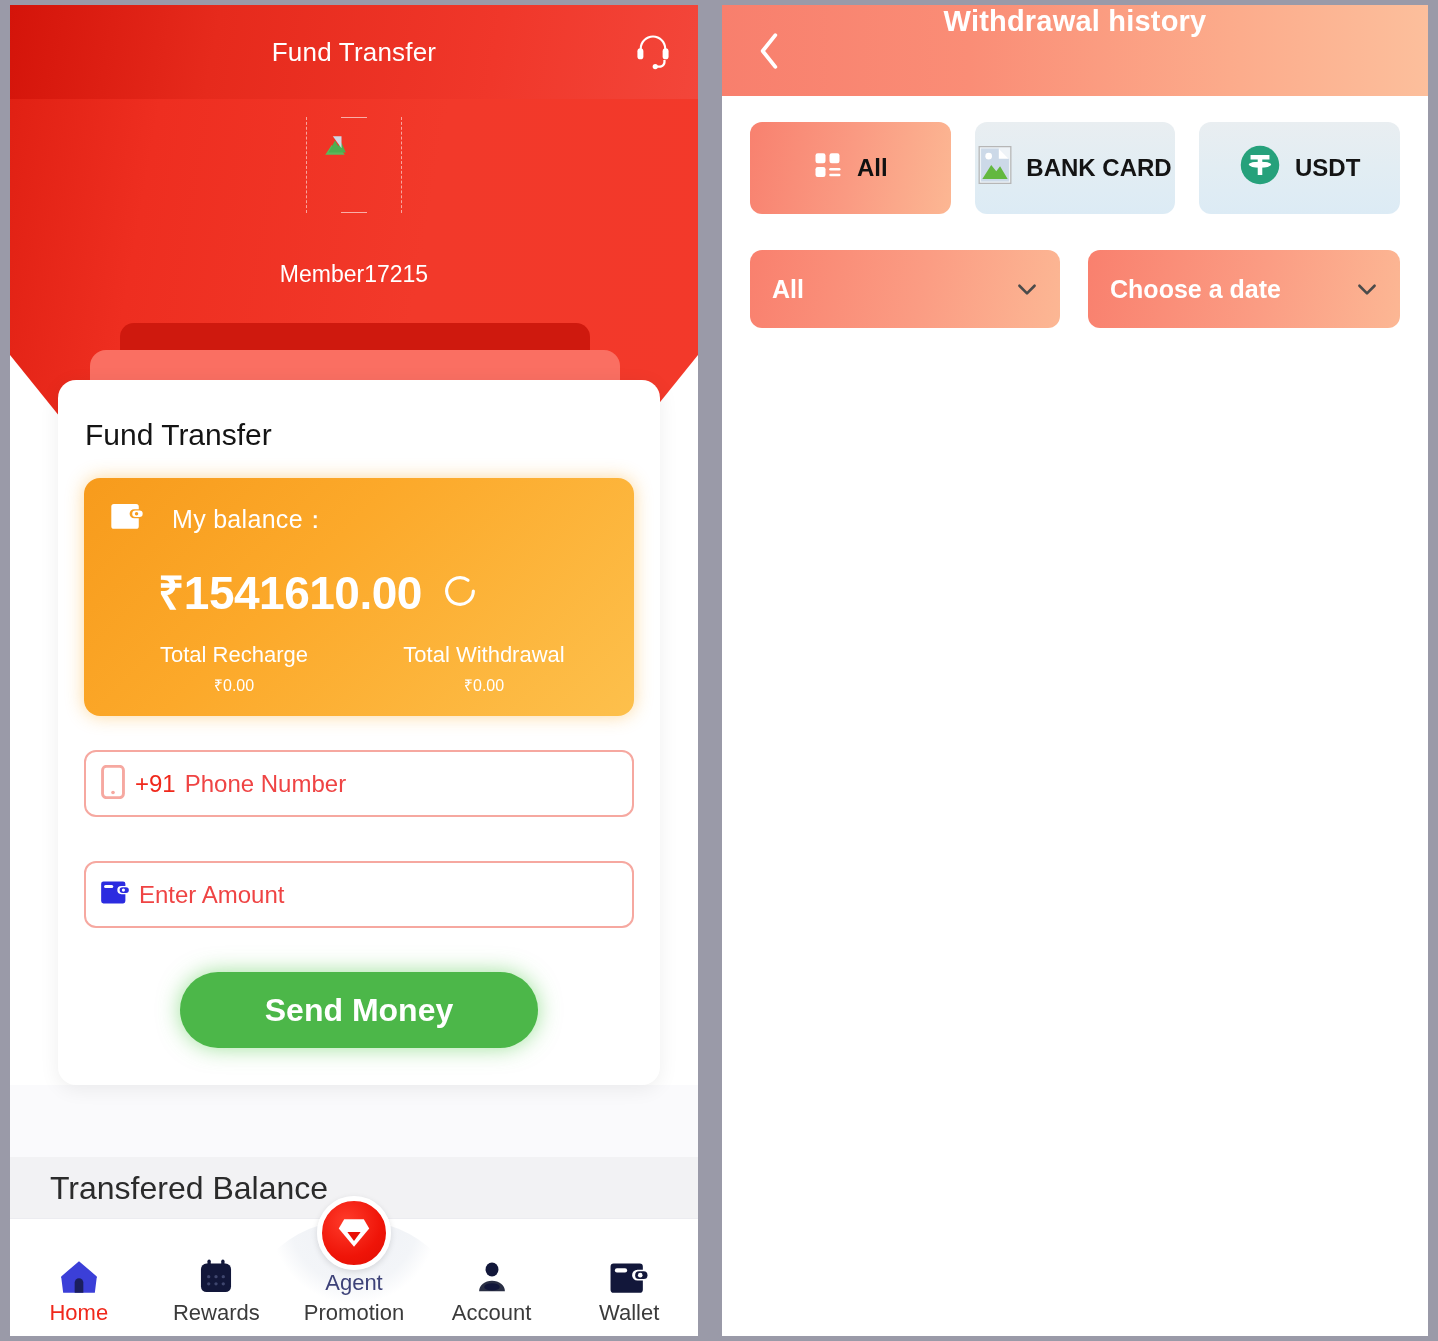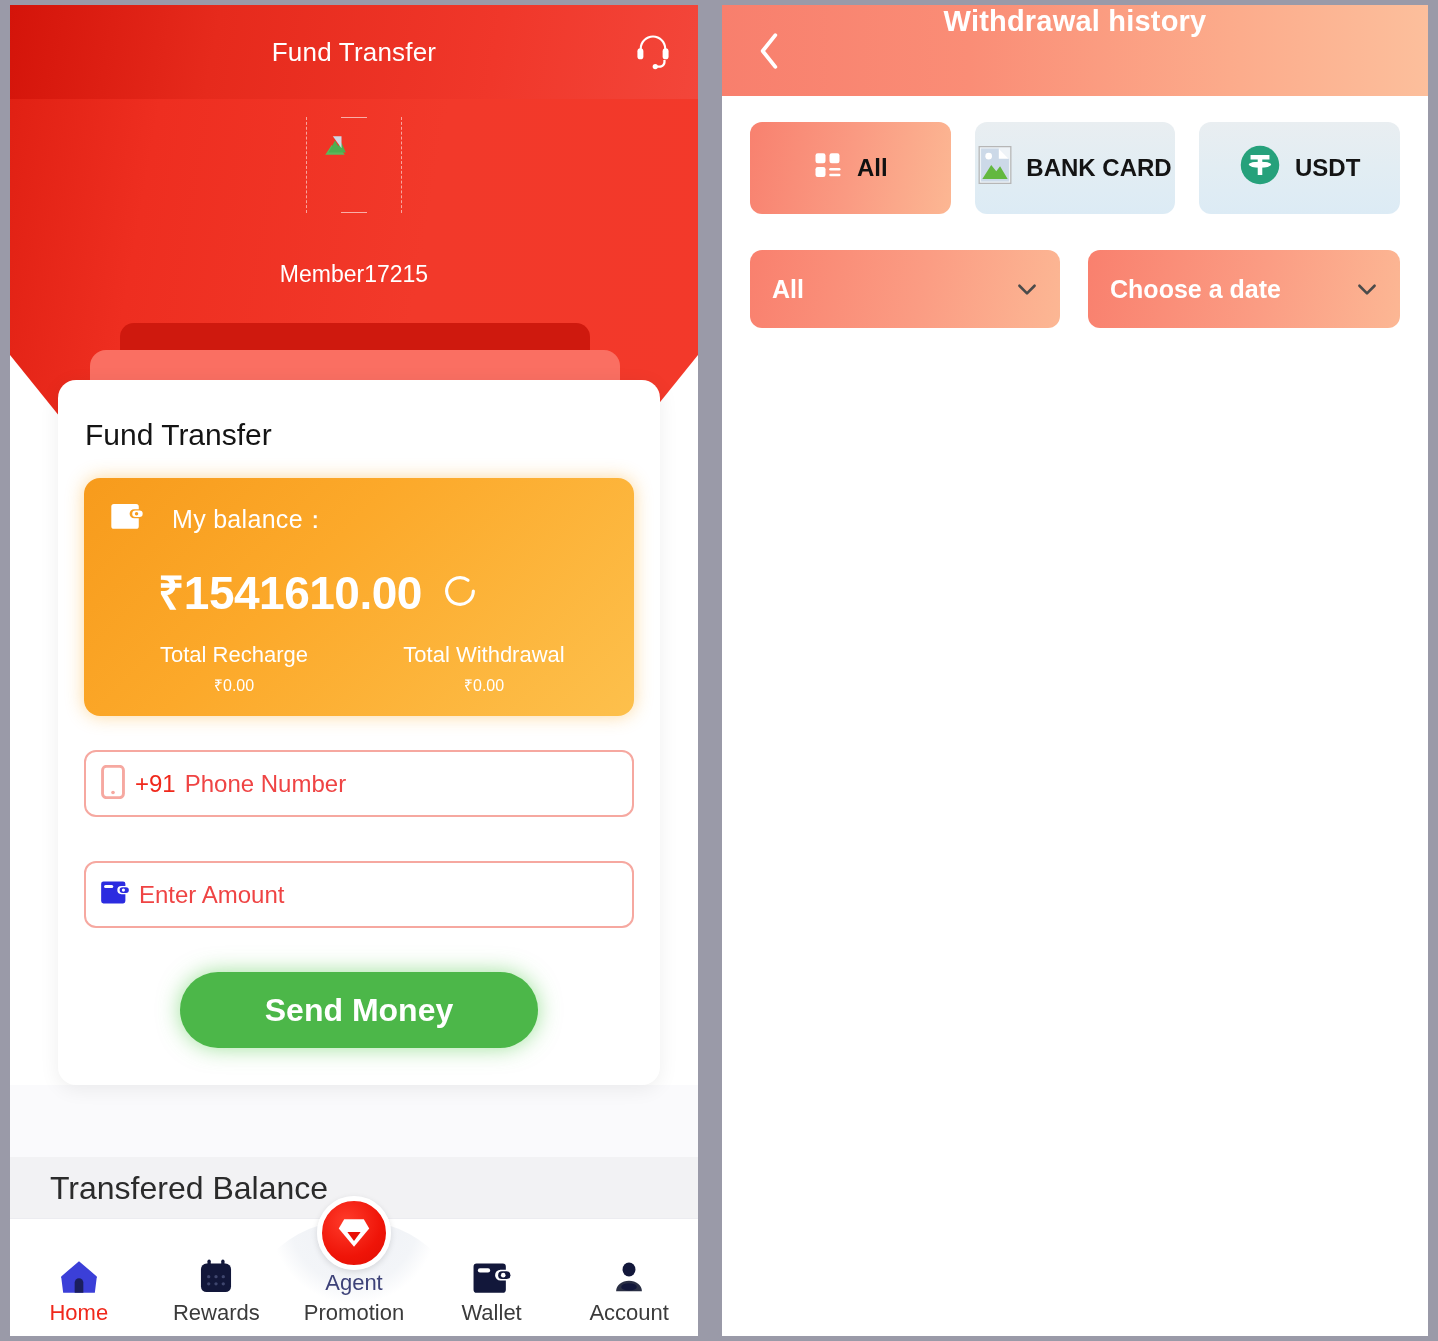--- a/index.html
+++ b/index.html
@@ -349,39 +349,39 @@
 
       <div class="nav-item">
         <div class="nav-ico">
           <span class="nav-label" style="opacity:.9;color:#2a2f6b;">Agent</span>
         </div>
         <div class="nav-label">Promotion</div>
       </div>
 
       <div class="nav-item">
         <div class="nav-ico">
+          <svg width="36" height="38" viewBox="0 0 24 24">
+            <ellipse cx="12" cy="7" rx="4.3" ry="4.6" fill="#12173a"></ellipse>
+            <path d="M3.4 21.5c0-4.2 3.9-7 8.6-7s8.6 2.8 8.6 7z" fill="#2a2f44"></path>
+            <ellipse cx="12" cy="18.6" rx="5.2" ry="2.4" fill="#12173a"></ellipse>
+          </svg>
+        </div>
+        <div class="nav-label">Account</div>
+      </div>
+
+      <div class="nav-item">
+        <div class="nav-ico">
           <svg width="40" height="34" viewBox="0 0 26 22">
             <path d="M3 1h17a2 2 0 0 1 2 2v2h-3.5a3.5 3.5 0 0 0 0 7H22v6a2 2 0 0 1-2 2H3a2 2 0 0 1-2-2V3a2 2 0 0 1 2-2z" fill="#12173a"></path>
             <rect x="3.8" y="4" width="8" height="2.8" rx="1.4" fill="#ffffff"></rect>
             <rect x="17" y="6" width="8" height="5" rx="2.5" fill="#12173a"></rect>
             <circle cx="20.3" cy="8.5" r="1.5" fill="#ffffff"></circle>
           </svg>
         </div>
         <div class="nav-label">Wallet</div>
-      </div>
-
-      <div class="nav-item">
-        <div class="nav-ico">
-          <svg width="36" height="38" viewBox="0 0 24 24">
-            <ellipse cx="12" cy="7" rx="4.3" ry="4.6" fill="#12173a"></ellipse>
-            <path d="M3.4 21.5c0-4.2 3.9-7 8.6-7s8.6 2.8 8.6 7z" fill="#2a2f44"></path>
-            <ellipse cx="12" cy="18.6" rx="5.2" ry="2.4" fill="#12173a"></ellipse>
-          </svg>
-        </div>
-        <div class="nav-label">Account</div>
       </div>
 
       <div class="promo-badge">
         <svg width="42" height="42" viewBox="0 0 24 24">
           <path d="M6.4 4.2h11.2l3.1 5.2-8.7 10.4-8.7-10.4z" fill="#ffffff"></path>
           <path d="M8.2 11.4h7.6L12 16.6z" fill="#e81006"></path>
           <path d="M8.4 9.2h7.2l-.9 1.6H9.3z" fill="#e81006" opacity="0"></path>
         </svg>
       </div>
     </div>

